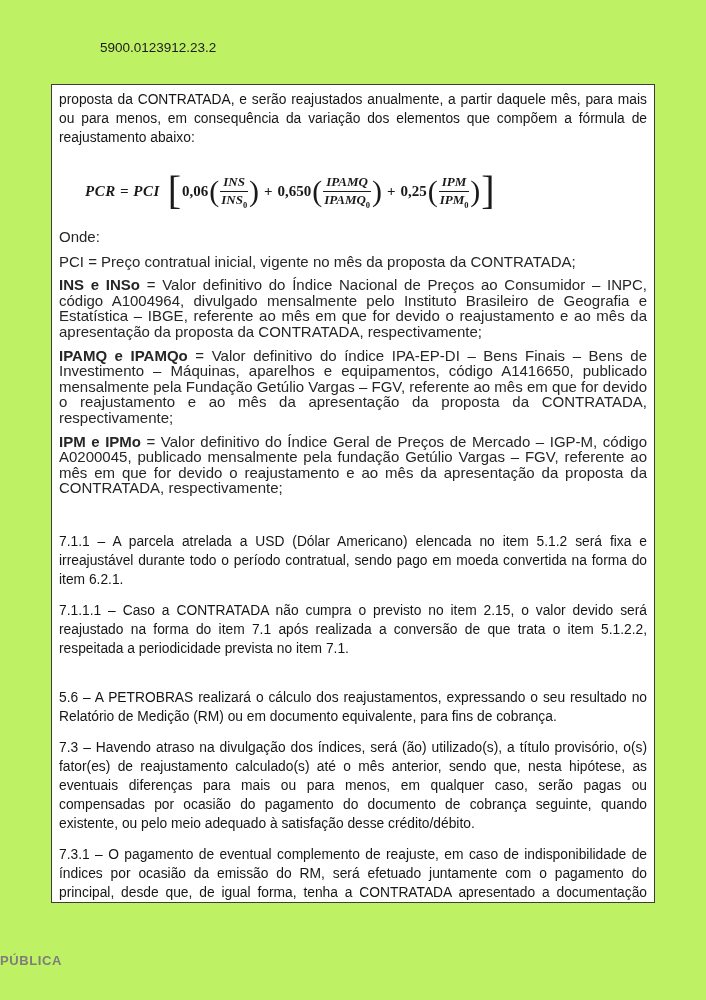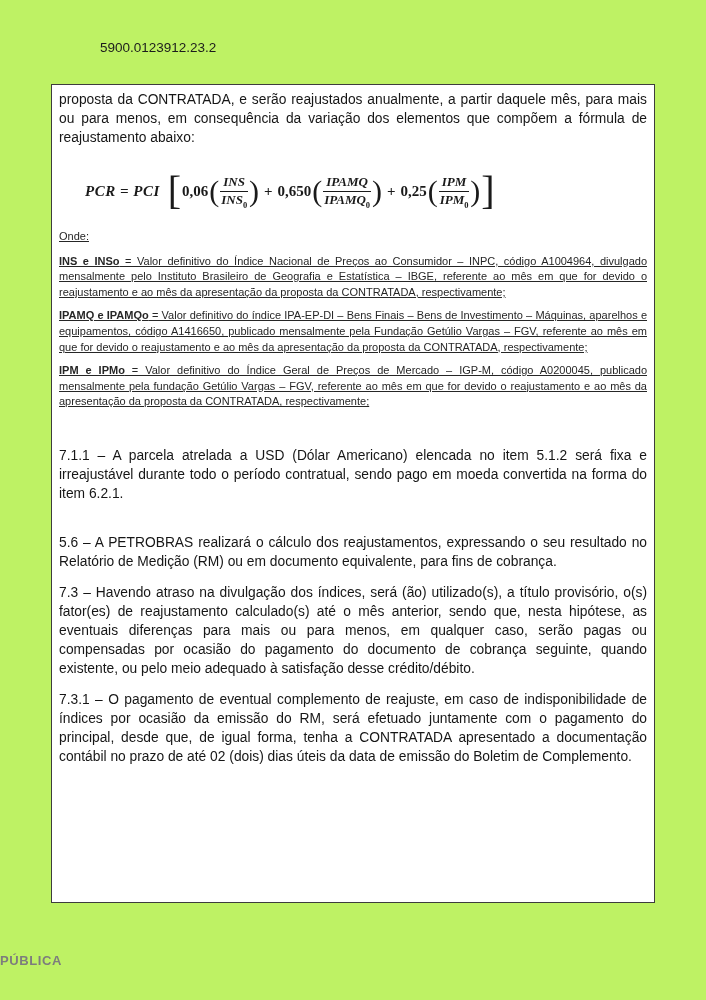--- a/index.html
+++ b/index.html
@@ -63,25 +63,24 @@
     display:inline-flex;flex-direction:column;align-items:center;
     font-style:italic;font-size:13px;line-height:1.1;
     margin:0 1px;vertical-align:middle;
   }
   .frac .num{padding:0 3px 1px 3px;border-bottom:1.4px solid #1a1a1a;}
   .frac .den{padding-top:1px;}
   .frac sub{font-size:8.5px;font-style:normal;line-height:0;}
   
   .def{
     margin:0 0 8px 0;
-    font-size:11px;
+    font-size:15px;
     line-height:15.6px;
     text-align:justify;
     color:#262626;
-    text-decoration:underline;
   }
   .def b{font-weight:700;}
   .onde{margin:0 0 9px 0;}
   .footer{
     position:absolute;
     left:0;top:953px;width:100%;
     text-align:left;
     font-size:13px;font-weight:700;
     letter-spacing:0.6px;
     color:#7d7d7d;
@@ -132,25 +131,27 @@
           <span class="den"><span>IPM</span><sub>0</sub></span>
         </span>
         <span class="paren">)</span>
       </span>
 
       <span class="bracket">]</span>
     </div>
 
     <p class="def onde">Onde:</p>
 
+    <p class="def"><b></b><span>PCI = Preço contratual inicial, vigente no mês da proposta da CONTRATADA;</span></p>
     <p class="def"><b>INS e INSo</b><span> = Valor definitivo do Índice Nacional de Preços ao Consumidor – INPC, código A1004964, divulgado mensalmente pelo Instituto Brasileiro de Geografia e Estatística – IBGE, referente ao mês em que for devido o reajustamento e ao mês da apresentação da proposta da CONTRATADA, respectivamente;</span></p>
     <p class="def"><b>IPAMQ e IPAMQo</b><span> = Valor definitivo do índice IPA-EP-DI – Bens Finais – Bens de Investimento – Máquinas, aparelhos e equipamentos, código A1416650, publicado mensalmente pela Fundação Getúlio Vargas – FGV, referente ao mês em que for devido o reajustamento e ao mês da apresentação da proposta da CONTRATADA, respectivamente;</span></p>
     <p class="def"><b>IPM e IPMo</b><span> = Valor definitivo do Índice Geral de Preços de Mercado – IGP-M, código A0200045, publicado mensalmente pela fundação Getúlio Vargas – FGV, referente ao mês em que for devido o reajustamento e ao mês da apresentação da proposta da CONTRATADA, respectivamente;</span></p>
 
     <p class="para clause gap-xl">7.1.1 – A parcela atrelada a USD (Dólar Americano) elencada no item 5.1.2 será fixa e irreajustável durante todo o período contratual, sendo pago em moeda convertida na forma do item 6.2.1.</p>
+    <p class="para clause">7.1.1.1 – Caso a CONTRATADA não cumpra o previsto no item 2.15, o valor devido será reajustado na forma do item 7.1 após realizada a conversão de que trata o item 5.1.2.2, respeitada a periodicidade prevista no item 7.1.</p>
     <p class="para clause gap-lg">5.6 – A PETROBRAS realizará o cálculo dos reajustamentos, expressando o seu resultado no Relatório de Medição (RM) ou em documento equivalente, para fins de cobrança.</p>
     <p class="para clause">7.3 – Havendo atraso na divulgação dos índices, será (ão) utilizado(s), a título provisório, o(s) fator(es) de reajustamento calculado(s) até o mês anterior, sendo que, nesta hipótese, as eventuais diferenças para mais ou para menos, em qualquer caso, serão pagas ou compensadas por ocasião do pagamento do documento de cobrança seguinte, quando existente, ou pelo meio adequado à satisfação desse crédito/débito.</p>
     <p class="para clause">7.3.1 – O pagamento de eventual complemento de reajuste, em caso de indisponibilidade de índices por ocasião da emissão do RM, será efetuado juntamente com o pagamento do principal, desde que, de igual forma, tenha a CONTRATADA apresentado a documentação contábil no prazo de até 02 (dois) dias úteis da data de emissão do Boletim de Complemento.</p>
 
   </div>
 
   <div class="footer">PÚBLICA</div>
 
 </div>
 

